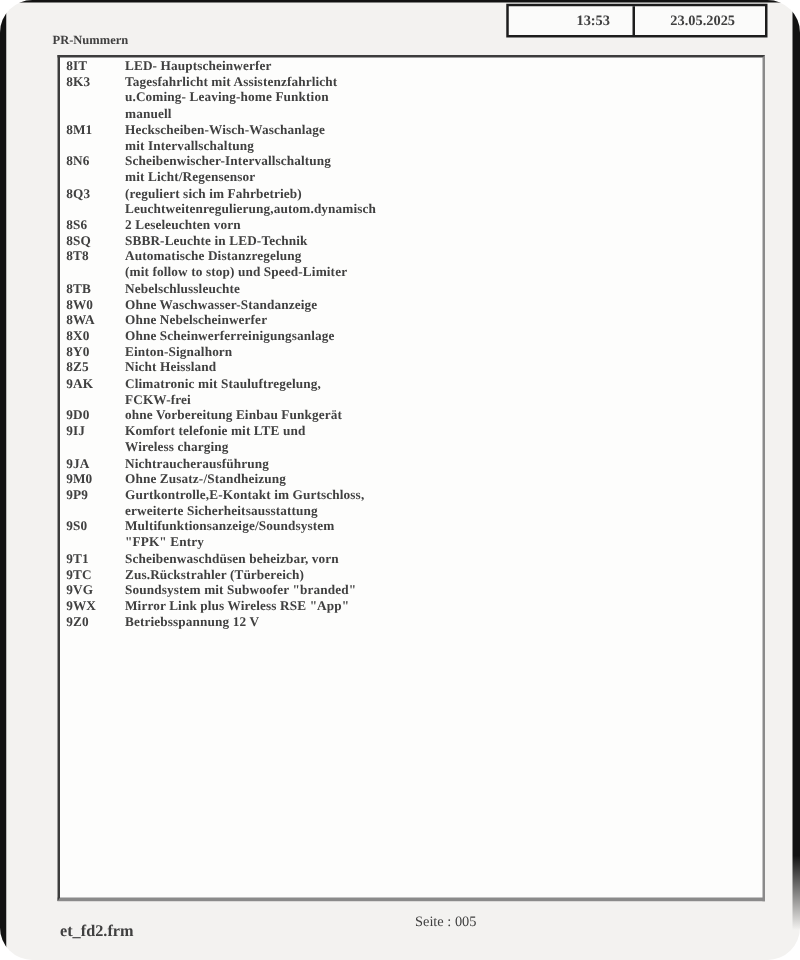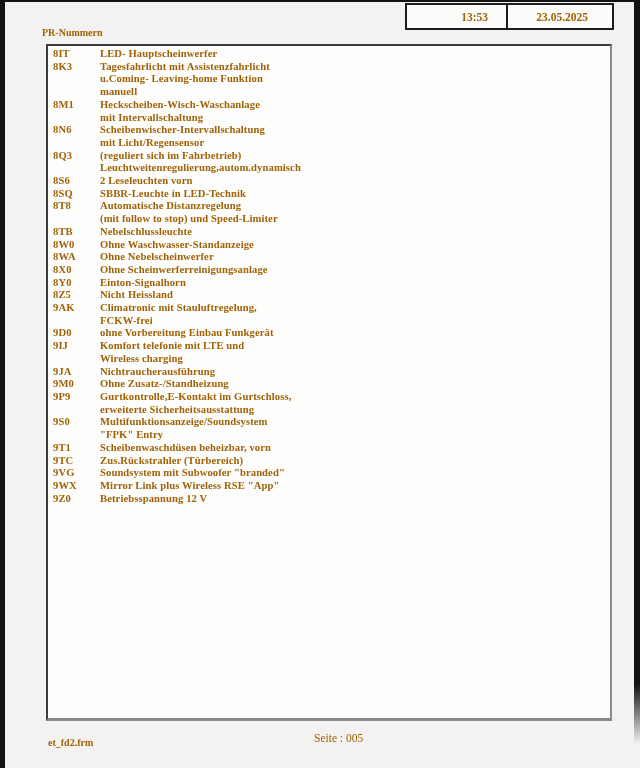--- a/index.html
+++ b/index.html
@@ -4,21 +4,22 @@
 <style>
   html, body { margin: 0; padding: 0; }
   body { font-family: "Liberation Serif", serif; }
 
   .page {
     position: relative;
     width: 640px;
     height: 768px;
     background: #f3f2f0;
     overflow: hidden;
-    color: #a16207;
+    color: #404040;
+    border-radius: 26px;
   }
 
   
   .edge-top   { position: absolute; left: 0; top: 0; width: 640px; height: 2px; background: #121212; }
   .edge-left  { position: absolute; left: 0; top: 0; width: 5px; height: 768px; background: #121212; }
   .edge-right { position: absolute; right: 0; top: 0; width: 6px; height: 744px;
                 background: linear-gradient(to bottom, #121212 92%, rgba(18,18,18,0)); }
 
   
   .datetime-box {
@@ -60,24 +61,24 @@
     font-weight: bold;
     font-size: 10.6px;
     line-height: 12.7px;
     letter-spacing: 0.1px;
   }
   .entry .code { width: 47px; flex: 0 0 47px; }
   .entry .desc { flex: 1; }
 
   .footer-file {
     position: absolute; left: 48px; top: 737px;
-    font-weight: bold; font-size: 10px;
+    font-weight: bold; font-size: 13px;
   }
   .footer-page {
-    position: absolute; left: 314px; top: 732px;
+    position: absolute; left: 332px; top: 732px;
     font-size: 11.5px;
   }
 </style>
 </head>
 <body>
 
 <div class="page">
 
   <div class="edge-top"></div>
   <div class="edge-left"></div>

